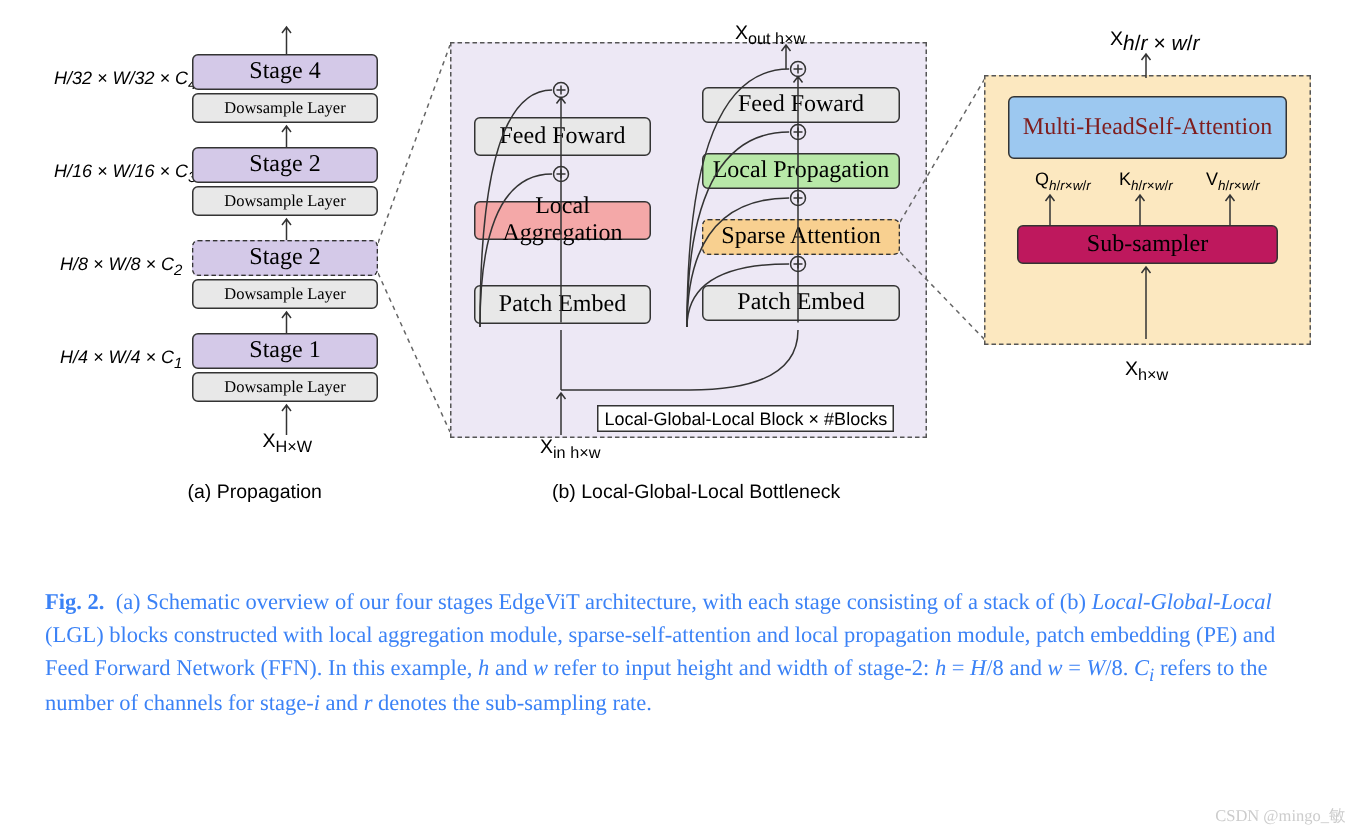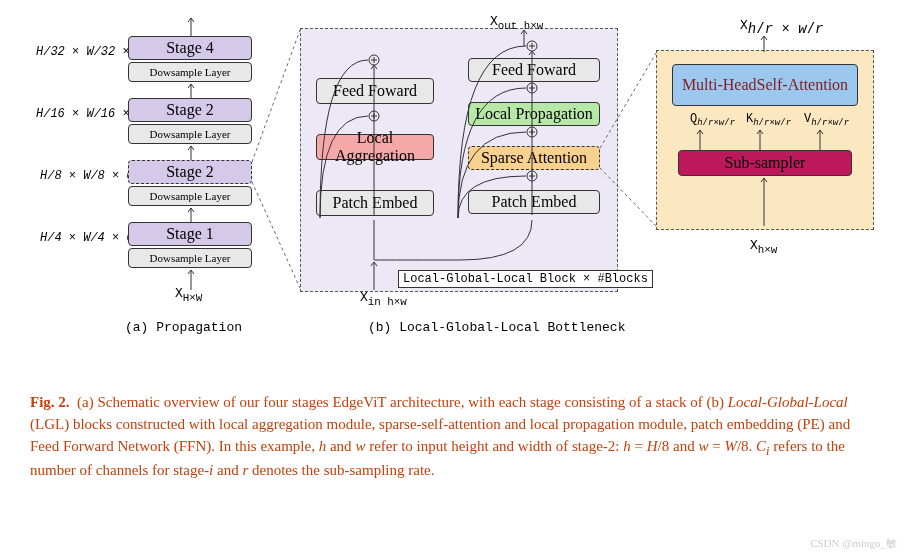--- a/index.html
+++ b/index.html
@@ -6,24 +6,24 @@
 .fig{position:relative;width:905px;height:380px}
 .dash{border:1.5px dashed #555;position:absolute}
 .blk{border:1px solid #333;border-radius:4px;text-align:center;font-size:16px;display:flex;align-items:center;justify-content:center;position:absolute}
 .purple{background:#d4c9e8}
 .gray{background:#e8e8e8}
 .red{background:#f4a8a8}
 .green{background:#b8e8a8}
 .orange{background:#f8d090}
 .pink{background:#be185d}
 .blue{background:#9cc8f0;color:#fff}
-.lbl{position:absolute;font-size:13px;font-family:Liberation Mono, monospace}
+.lbl{position:absolute;font-size:13px;font-family:Liberation Sans, sans-serif}
 .formula{font-style:italic}
 .arrow{position:absolute}
-.caption{position:absolute;top:392px;left:30px;right:30px;font-size:15px;line-height:1.45;color:#c2410c;font-family:'Times New Roman',serif}
+.caption{position:absolute;top:392px;left:30px;right:30px;font-size:15px;line-height:1.45;color:#3b82f6;font-family:'Times New Roman',serif}
 .capnum{font-weight:bold}
 .wm{position:absolute;bottom:8px;right:8px;font-size:11px;color:#ccc}
 .sub{font-size:9px}
 </style>
 </head>
 <body>
 
 <div class="fig">
 
 <div>

